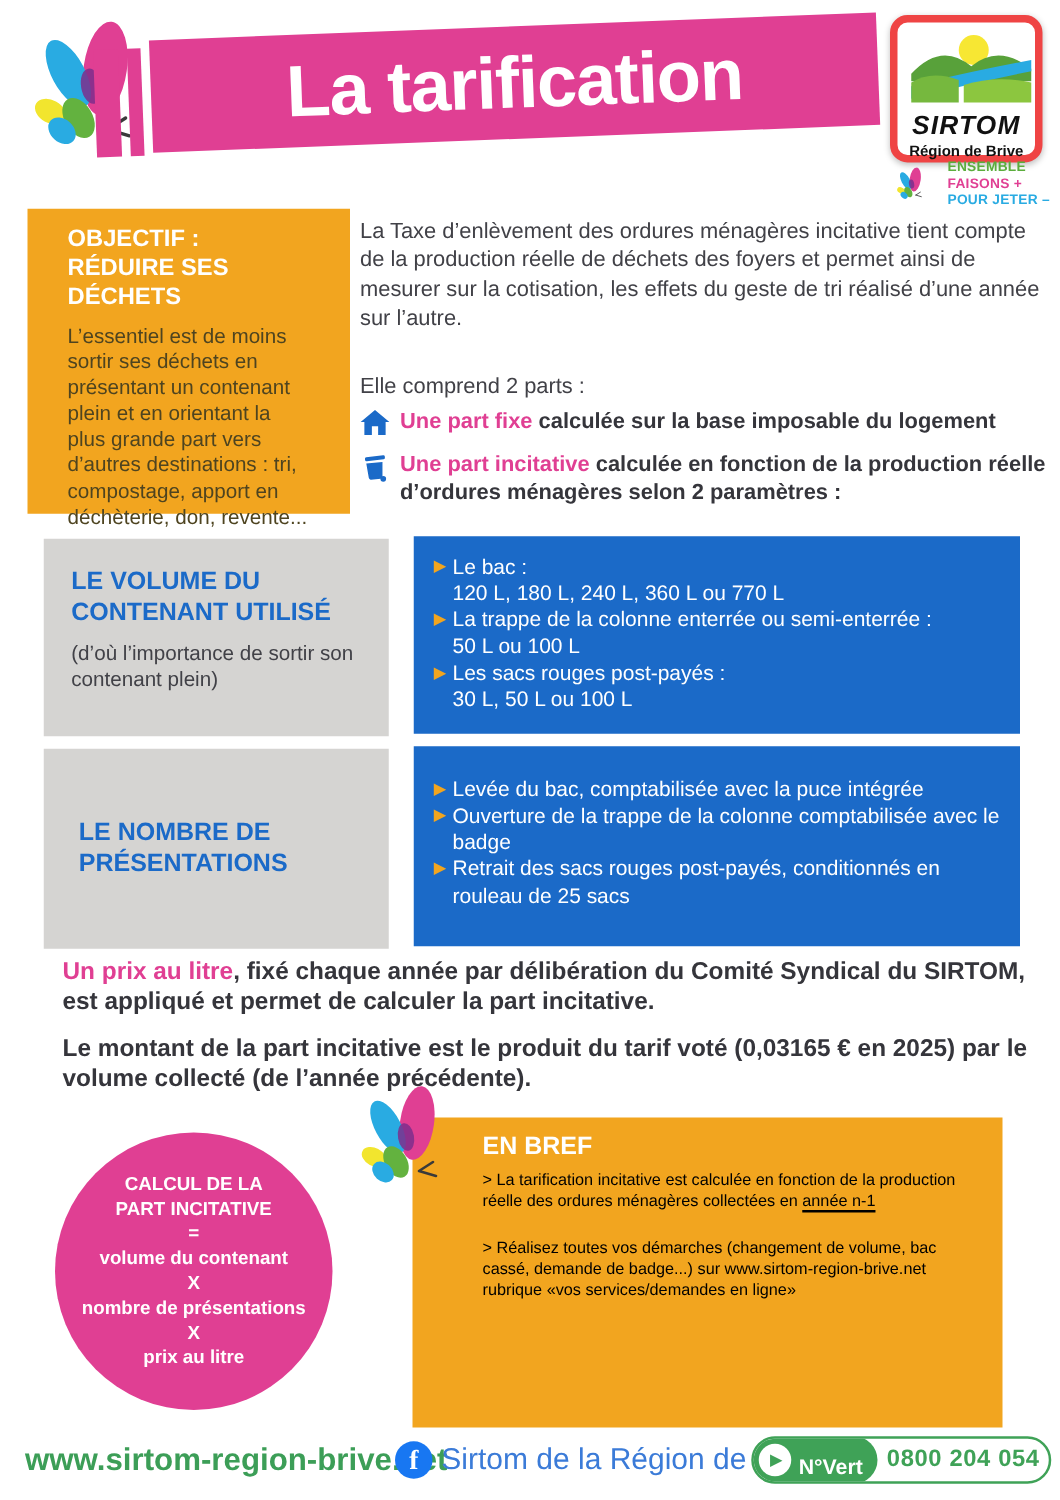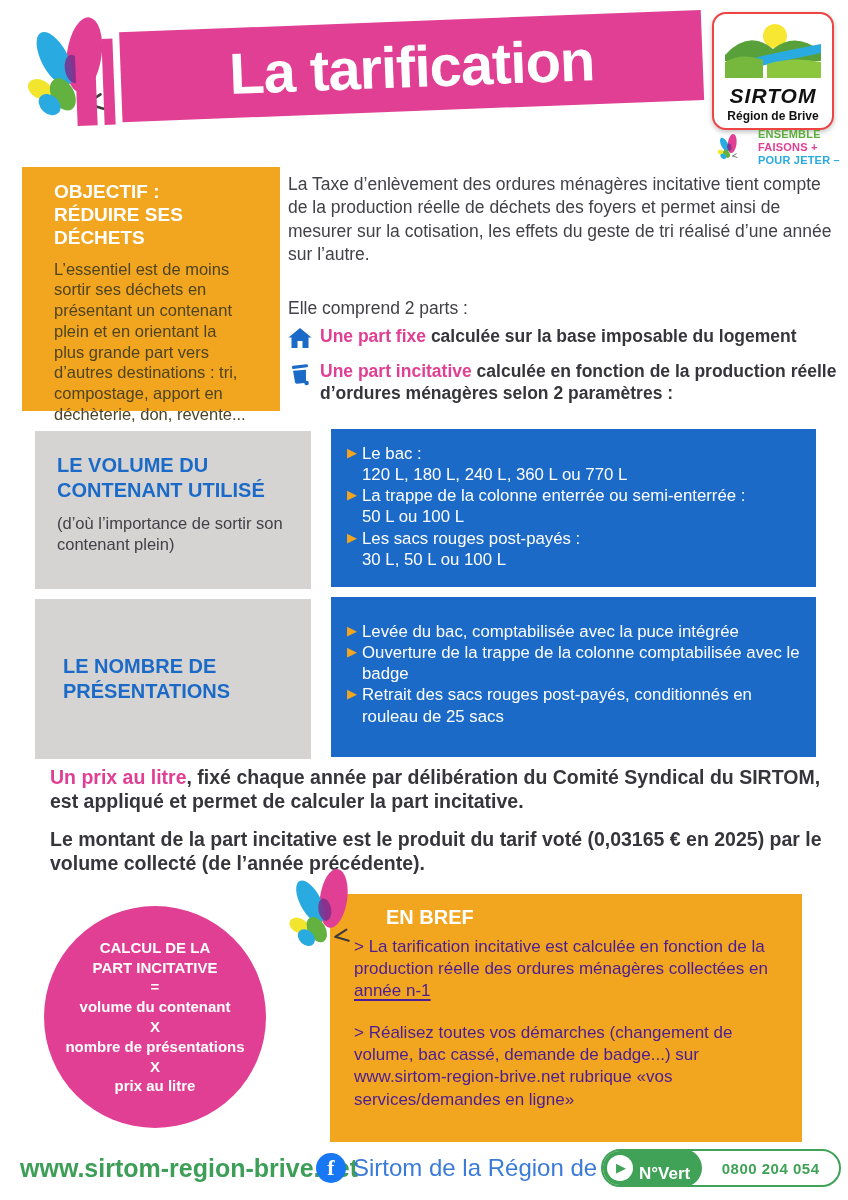--- a/index.html
+++ b/index.html
@@ -12,21 +12,21 @@
   
   .banner-group { left:76px; top:34px; width:630px; height:96px; transform:rotate(-2.2deg); transform-origin:left center; }
   .banner-stripe1 { position:absolute; left:0; top:6px; width:20px; height:86px; background:#E03F93; }
   .banner-stripe2 { position:absolute; left:27px; top:6px; width:11px; height:86px; background:#E03F93; }
   .banner-main { position:absolute; left:45px; top:0; width:582px; height:90px; background:#E03F93;
                  display:flex; align-items:center; justify-content:center; }
   .banner-title { color:#fff; font-size:58px; font-weight:bold; letter-spacing:-1px; }
 
   .butterfly-main { left:20px; top:16px; }
 
-  .logo-card { left:712px; top:12px; width:122px; height:118px; background:#fff; border:2px solid #ef4444;
+  .logo-card { left:712px; top:12px; width:122px; height:118px; background:#fff; border:6px solid #ef4444;
                border-radius:14px; box-shadow:0 2px 5px rgba(0,0,0,.25); padding:7px 8px 4px 8px; text-align:center; }
   .sirtom-name { font-size:21px; font-weight:900; font-style:italic; color:#111; letter-spacing:1px; margin-top:1px; }
   .sirtom-sub  { font-size:12px; font-weight:bold; color:#111; margin-top:1px; }
 
   .tagline { left:716px; top:128px; width:130px; display:flex; gap:16px; align-items:center; }
   .tagline-lines { font-size:11px; font-weight:800; line-height:1.2; letter-spacing:.2px; }
   .tag-green { color:#5BAD3C; } .tag-pink { color:#E03F93; } .tag-blue { color:#29ABE2; }
 
   
   .objective { left:22px; top:167px; width:258px; height:244px; background:#F2A51F; padding:13px 32px; }
@@ -61,21 +61,21 @@
   .price2 { left:50px; top:828px; width:780px; font-size:19.5px; font-weight:bold; color:#35353b; line-height:1.23; }
 
   
   .calc-circle { left:44px; top:906px; width:222px; height:222px; border-radius:50%; background:#E03F93;
                  display:flex; align-items:center; justify-content:center; text-align:center; }
   .calc-text { color:#fff; font-size:15px; font-weight:800; line-height:1.32; white-space:pre-line; }
 
   
   .enbref-box { left:330px; top:894px; width:472px; height:248px; background:#F2A51F; padding:12px 20px 12px 24px; }
   .enbref-title { color:#fff; font-size:20px; font-weight:800; margin-left:32px; }
-  .enbref-p { color:#4c1d95; font-size:17px; line-height:1.3; }
+  .enbref-p { color:#000000; font-size:13px; line-height:1.3;margin-left:32px; }
   .enbref-p1 { margin-top:7px; }
   .enbref-p2 { margin-top:20px; }
   .enbref-p3 { margin-top:20px; }
   .u-line { text-decoration:underline; text-underline-offset:3px; text-decoration-thickness:1.5px; }
   .butterfly-enbref { left:284px; top:868px; z-index:3; }
 
   
   .footer-site { left:20px; top:1154px; color:#3C9E57; font-size:25px; font-weight:bold; }
   .fb-row { left:316px; top:1153px; display:flex; align-items:center; gap:7px; }
   .fb-circle { width:30px; height:30px; border-radius:50%; background:#1877F2; color:#fff; display:flex;
@@ -83,21 +83,21 @@
                font-family:"Liberation Serif", serif; }
   .fb-label { color:#3B7BD8; font-size:24px; }
   .nvert { left:601px; top:1149px; width:240px; height:38px; border:2px solid #3FA257; border-radius:20px;
            background:#fff; display:flex; align-items:center; overflow:hidden; }
   .nvert-left { background:#3FA257; height:38px; border-radius:19px; display:flex; align-items:center;
                 padding:0 12px 0 5px; gap:6px; margin:-1px 0 0 -1px; }
   .nvert-circle { width:26px; height:26px; border-radius:50%; background:#fff; display:flex; align-items:center;
                   justify-content:center; }
   .nvert-play { color:#3FA257; font-size:13px; margin-left:2px; }
   .nvert-label { color:#fff; font-size:17px; font-weight:bold;margin-top:12px; }
-  .nvert-number { flex:1; text-align:center; color:#3FA257; font-size:15px; font-weight:bold; letter-spacing:.5px; }
+  .nvert-number { flex:1; text-align:center; color:#3FA257; font-size:19px; font-weight:bold; letter-spacing:.5px; }
 </style>
 </head>
 <body>
 
 <svg width="0" height="0" style="position:absolute">
   <defs>
     <symbol id="butterfly" viewBox="0 0 100 110">
       <ellipse cx="62" cy="38" rx="17" ry="37" fill="#E03F93" transform="rotate(8 62 38)"></ellipse>
       <ellipse cx="33" cy="42" rx="13" ry="29" fill="#29ABE2" transform="rotate(-28 33 42)"></ellipse>
       <ellipse cx="19" cy="72" rx="9" ry="13" fill="#F2E52E" transform="rotate(-62 19 72)"></ellipse>

